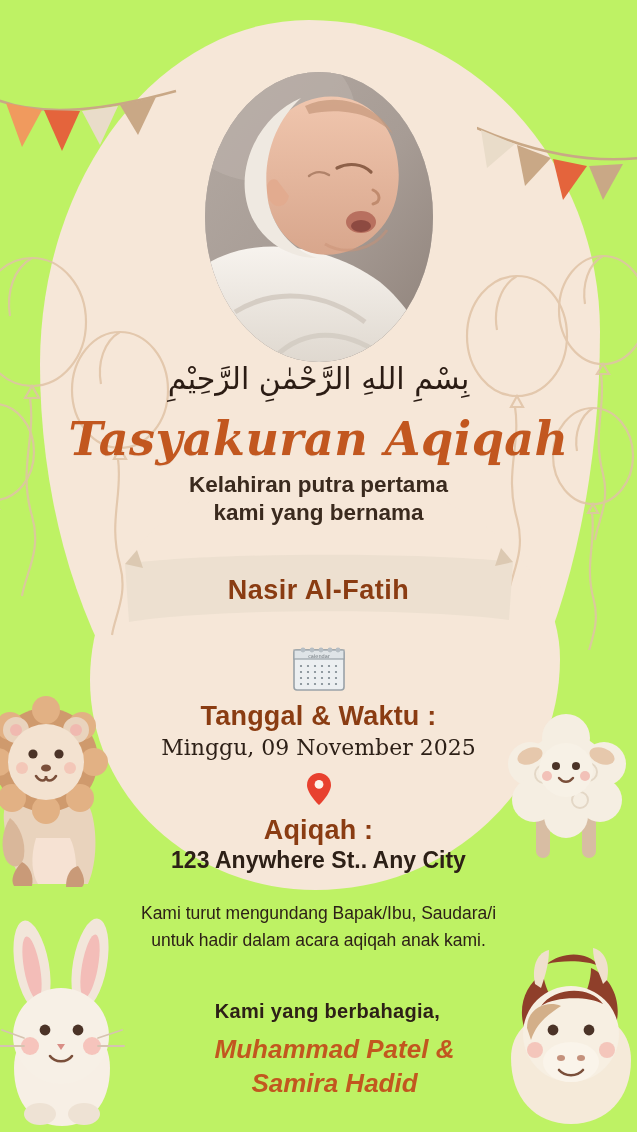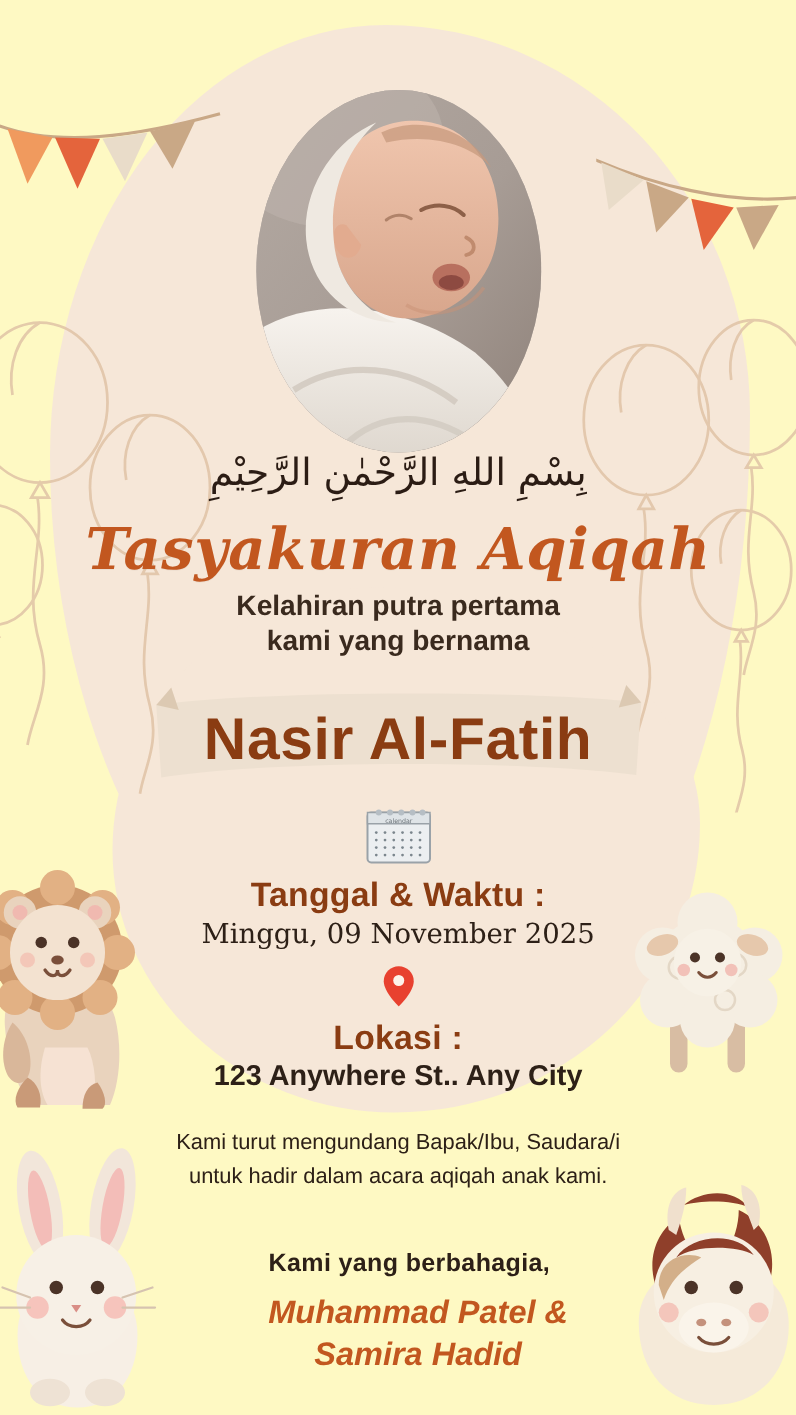--- a/index.html
+++ b/index.html
@@ -9,21 +9,21 @@
     height: 1132px;
     overflow: hidden;
     font-family: "Liberation Sans", sans-serif;
     background: #fdf3ea;
     position: relative;
   }
 
   #card {
     position: absolute;
     inset: 0;
-    background: #fef9c3;
+    background: #bef264;
     overflow: hidden;
   }
 
   
   .blob {
     position: absolute;
     background: #f6e7d8;
     border-radius: 50% 50% 48% 52% / 55% 52% 48% 45%;
     z-index: 1;
   }
@@ -119,21 +119,21 @@
     inset: 0;
   }
   .ribbon-name {
     position: absolute;
     inset: 0;
     display: flex;
     align-items: center;
     justify-content: center;
     font-family: "Liberation Sans", sans-serif;
     font-weight: bold;
-    font-size: 47px;
+    font-size: 27px;
     color: #8a3c12;
     letter-spacing: 0.5px;
     padding-top: 4px;
   }
 
   
   .row {
     display: flex;
     align-items: center;
     justify-content: center;
@@ -374,21 +374,21 @@
       </svg>
       <div class="row-label">Tanggal &amp; Waktu :</div>
     </div>
     <div class="row-value">Minggu, 09 November 2025</div>
 
     <div class="row">
       <svg class="pin-icon" viewBox="0 0 26 34">
         <path d="M13 1 C6.4 1 1 6.3 1 12.9 C1 21.6 13 33 13 33 C13 33 25 21.6 25 12.9 C25 6.3 19.6 1 13 1 Z" fill="#e8412f"></path>
         <circle cx="13" cy="12.4" r="4.4" fill="#fdf3ea"></circle>
       </svg>
-      <div class="row-label">Lokasi :</div>
+      <div class="row-label">Aqiqah :</div>
     </div>
     <div class="row-value-sans">123 Anywhere St.. Any City</div>
 
     <div class="invite-text">
       <div>Kami turut mengundang Bapak/Ibu, Saudara/i</div>
       <div>untuk hadir dalam acara aqiqah anak kami.</div>
     </div>
 
     <div class="closing">Kami yang berbahagia,</div>
 

